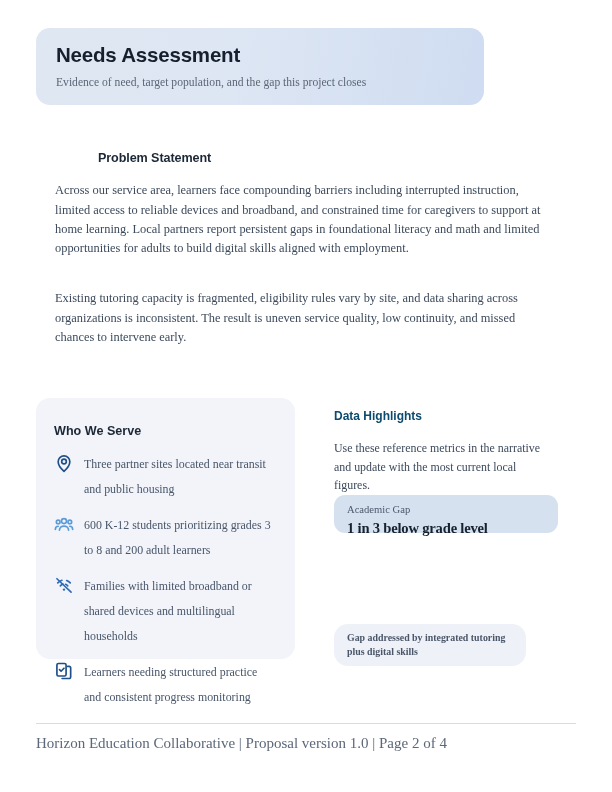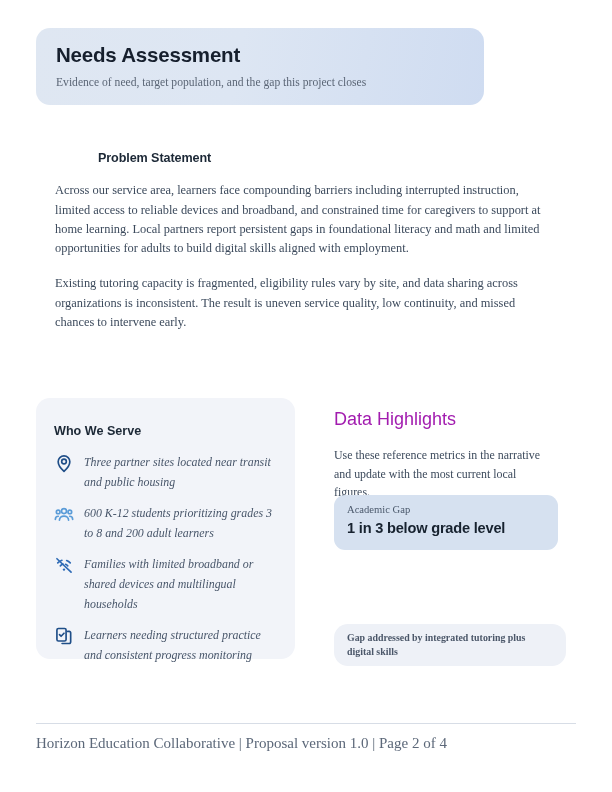--- a/index.html
+++ b/index.html
@@ -70,21 +70,21 @@
     position: absolute;
     left: 55px;
     width: 492px;
     font-family: "Liberation Serif", serif;
     font-size: 12.4px;
     line-height: 19.3px;
     color: #3c4a5c;
     text-align: left;
   }
   #para-1 { top: 169px; }
-  #para-2 { top: 262px; }
+  #para-2 { top: 277px; }
 
   
   .serve-card {
     position: absolute;
     left: 36px;
     top: 398px;
     width: 259px;
     height: 261px;
     background: #f2f4f9;
     border-radius: 14px;
@@ -113,38 +113,37 @@
     width: 20px;
     height: 20px;
     margin-right: 10px;
     margin-top: 1px;
     display: block;
   }
   .serve-icon svg { display: block; }
   .serve-text {
     font-family: "Liberation Serif", serif;
     font-size: 11.9px;
-    line-height: 20px;
+    line-height: 25px;
     color: #48566a;
     max-width: 190px;
-    font-style: italic;
   }
 
   
   .highlights {
     position: absolute;
     left: 334px;
     top: 409px;
     width: 224px;
   }
   .highlights-title {
     font-family: "Liberation Sans", sans-serif;
-    font-weight: normal;
-    font-size: 18px;
-    color: #a21caf;
+    font-weight: bold;
+    font-size: 12px;
+    color: #0c4a6e;
     margin: 0 0 16px 0;
   }
   .highlights-intro {
     font-family: "Liberation Serif", serif;
     font-size: 11.9px;
     line-height: 18.6px;
     color: #3c4a5c;
     margin: 0;
     width: 214px;
   }
@@ -153,50 +152,50 @@
     left: 334px;
     width: 224px;
     border-radius: 11px;
     box-sizing: border-box;
     padding: 9px 0 9px 13px;
     overflow: visible;
     white-space: nowrap;
   }
   #metric-0 {
     top: 495px;
-    height: 55px;
+    height: 38px;
     background: #d6e1f0;
   }
   #metric-1 {
     top: 561px;
     height: 55px;
     background: #d9e3f1;
   }
   .metric-label {
     font-family: "Liberation Serif", serif;
     font-size: 10.6px;
     color: #4a586b;
     line-height: 1.2;
     margin: 0 0 3px 0;
   }
   .metric-value {
-    font-family: Liberation Sans, sans-serif;
+    font-family: Liberation Serif, serif;
     font-weight: bold;
     font-size: 14.6px;
     color: #17222f;
     line-height: 1.15;
     margin: 0;
     letter-spacing: -0.2px;
   }
 
   .note-pill {
     position: absolute;
     left: 334px;
     top: 624px;
-    width: 232px;
+    width: 192px;
     box-sizing: border-box;
     background: #eef1f7;
     border-radius: 14px;
     padding: 7px 14px 8px 13px;
   }
   .note-pill-text {
     font-family: "Liberation Serif", serif;
     font-weight: bold;
     font-size: 9.9px;
     line-height: 13.5px;

